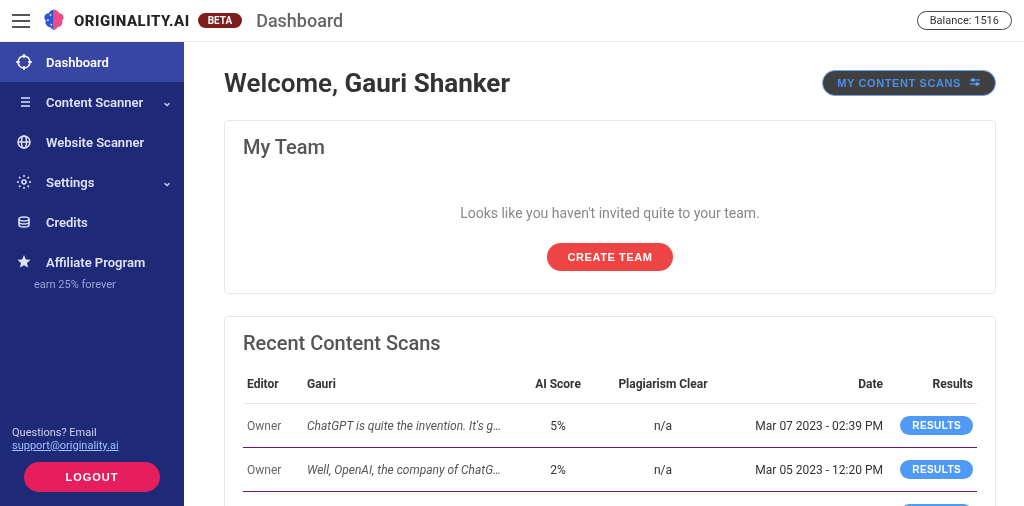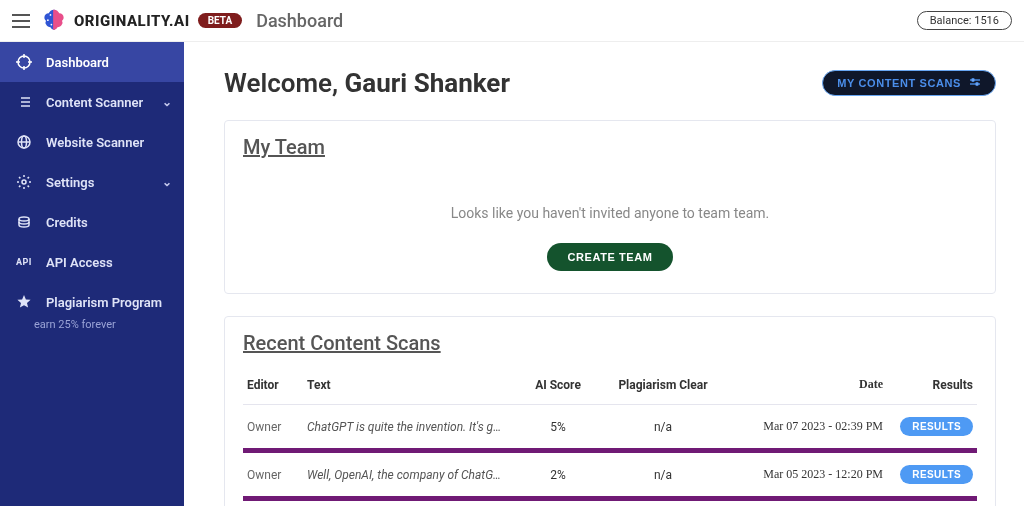--- a/index.html
+++ b/index.html
@@ -25,36 +25,36 @@
   .side-sub { font-size: 11px; color: #9aa3d6; font-weight: 400; margin-left: 34px; margin-top: -4px; margin-bottom: 10px; }
   .side-bottom { margin-top: auto; padding: 10px 12px 14px; font-size: 11px; color: #cfd4f0; }
   .side-bottom a { color: #9fc1ff; text-decoration: underline; }
   .logout-btn { background: #e61e5e; color: #fff; border: none; border-radius: 22px; padding: 9px 0; width: calc(100% - 24px); margin: 10px 12px 0; font-size: 11px; font-weight: 700; letter-spacing: 1px; cursor: pointer; }
 
   
   .main { flex: 1; padding: 26px 28px 10px 40px; overflow-y: auto; }
   .welcome-row { display: flex; align-items: center; }
   .welcome { font-size: 26px; font-weight: 600; color: #333; }
   .welcome .name { font-weight: 700; }
-  .scans-btn { margin-left: auto; border: 1px solid #68a6f2; color: #4b8eea; background: #0f172a; padding: 6px 14px; border-radius: 18px; font-size: 11px; font-weight: 700; letter-spacing: .6px; display: inline-flex; align-items: center; cursor: pointer; }
+  .scans-btn { margin-left: auto; border: 1px solid #68a6f2; color: #4b8eea; background: #404040; padding: 6px 14px; border-radius: 18px; font-size: 11px; font-weight: 700; letter-spacing: .6px; display: inline-flex; align-items: center; cursor: pointer; }
   .scans-btn .sicon { margin-left: 8px; }
 
   .card { border: 1px solid #e5e7ef; border-radius: 4px; margin-top: 22px; padding: 14px 18px 22px; }
-  .card h2 { font-size: 20px; font-weight: 500; color: #555; text-decoration: underline; }
+  .card h2 { font-size: 20px; font-weight: 500; color: #555; }
   .empty-txt { text-align: center; color: #888; margin-top: 46px; font-size: 14px; }
-  .create-btn { display: block; margin: 22px auto 0; background: #14532d; color: #fff; border: none; border-radius: 20px; padding: 8px 20px; font-size: 11px; font-weight: 700; letter-spacing: .6px; cursor: pointer; }
-
-  .table-head, .table-row { display: flex; align-items: center; font-size: 12px; padding: 12px 4px; border-bottom: 5px solid #701a75; }
+  .create-btn { display: block; margin: 22px auto 0; background: #ef4444; color: #fff; border: none; border-radius: 20px; padding: 8px 20px; font-size: 11px; font-weight: 700; letter-spacing: .6px; cursor: pointer; }
+
+  .table-head, .table-row { display: flex; align-items: center; font-size: 12px; padding: 12px 4px; border-bottom: 1px solid #701a75; }
   .table-head { font-weight: 700; color: #333; border-bottom: 1px solid #e5e5ee; margin-top: 10px; }
   .col-editor { width: 60px; }
   .col-text { flex: 1; font-style: italic; color: #555; white-space: nowrap; overflow: hidden; text-overflow: ellipsis; padding-right: 10px; }
   .table-head .col-text { font-style: normal; color: #333; }
   .col-ai { width: 90px; text-align: center; }
   .col-plag { width: 120px; text-align: center; }
-  .col-date { width: 160px; text-align: right; font-family: Liberation Serif, serif; }
+  .col-date { width: 160px; text-align: right; }
   .col-res { width: 90px; text-align: right; }
   .res-btn { background: #4e9af4; color: #fff; border: none; border-radius: 14px; padding: 4px 12px; font-size: 10px; font-weight: 700; letter-spacing: .4px; cursor: pointer; }
   .table-row .col-editor { color: #666; font-size: 12px; }
 
   
   .main::-webkit-scrollbar { display: none; }
 </style>
 </head>
 <body>
 
@@ -132,63 +132,61 @@
             <svg width="16" height="16" viewBox="0 0 16 16" fill="none" stroke="currentColor" stroke-width="1.5">
               <ellipse cx="8" cy="5" rx="5" ry="2"></ellipse>
               <path d="M3 5v3c0 1.1 2.2 2 5 2s5-.9 5-2V5"></path>
               <path d="M3 8v3c0 1.1 2.2 2 5 2s5-.9 5-2V8"></path>
             </svg>
           </span>
           <span>Credits</span>
         </div>
         <div class="side-item">
           <span class="ico">
-            <span style="font-size:9px;font-weight:700;letter-spacing:.5px">API</span>
-          </span>
-          <span>API Access</span>
-        </div>
-        <div class="side-item">
-          <span class="ico">
             <svg width="16" height="16" viewBox="0 0 16 16" fill="currentColor">
               <path d="M8 1l1.9 4.4 4.7.4-3.6 3.1 1.1 4.6L8 11.2 3.9 13.5 5 8.9 1.4 5.8l4.7-.4z"></path>
             </svg>
           </span>
-          <span>Plagiarism Program</span>
+          <span>Affiliate Program</span>
         </div>
         <div class="side-sub">earn 25% forever</div>
       </div>
+    <div class="side-bottom">
+      <span>Questions? Email </span><a href="#">support@originality.ai</a>
+      <button class="logout-btn">LOGOUT</button>
+    </div>
   </div>
 
   <div class="main">
     <div class="welcome-row">
       <div class="welcome">
         <span>Welcome, </span><span class="name">Gauri Shanker</span>
       </div>
       <button class="scans-btn">
         <span>MY CONTENT SCANS</span>
         <svg class="sicon" width="12" height="12" viewBox="0 0 12 12" fill="none" stroke="#4b8eea" stroke-width="1.4">
           <line x1="1" y1="3" x2="11" y2="3"></line>
             <circle cx="4" cy="3" r="1.2" fill="#fff"></circle>
           <line x1="1" y1="7" x2="11" y2="7"></line>
             <circle cx="8" cy="7" r="1.2" fill="#fff"></circle>
         </svg>
       </button>
     </div>
 
     <div class="card">
       <h2>My Team</h2>
-      <div class="empty-txt">Looks like you haven't invited anyone to team team.</div>
+      <div class="empty-txt">Looks like you haven't invited quite to your team.</div>
       <button class="create-btn">CREATE TEAM</button>
     </div>
 
     <div class="card" style="padding-bottom:4px;">
       <h2>Recent Content Scans</h2>
       <div class="table-head">
         <div class="col-editor">Editor</div>
-        <div class="col-text">Text</div>
+        <div class="col-text">Gauri</div>
         <div class="col-ai">AI Score</div>
         <div class="col-plag">Plagiarism Clear</div>
         <div class="col-date">Date</div>
         <div class="col-res">Results</div>
       </div>
       <div id="table-body">
           <div class="table-row">
             <div class="col-editor">Owner</div>
             <div class="col-text">ChatGPT is quite the invention. It's got a lot of ...</div>
             <div class="col-ai">5%</div>

